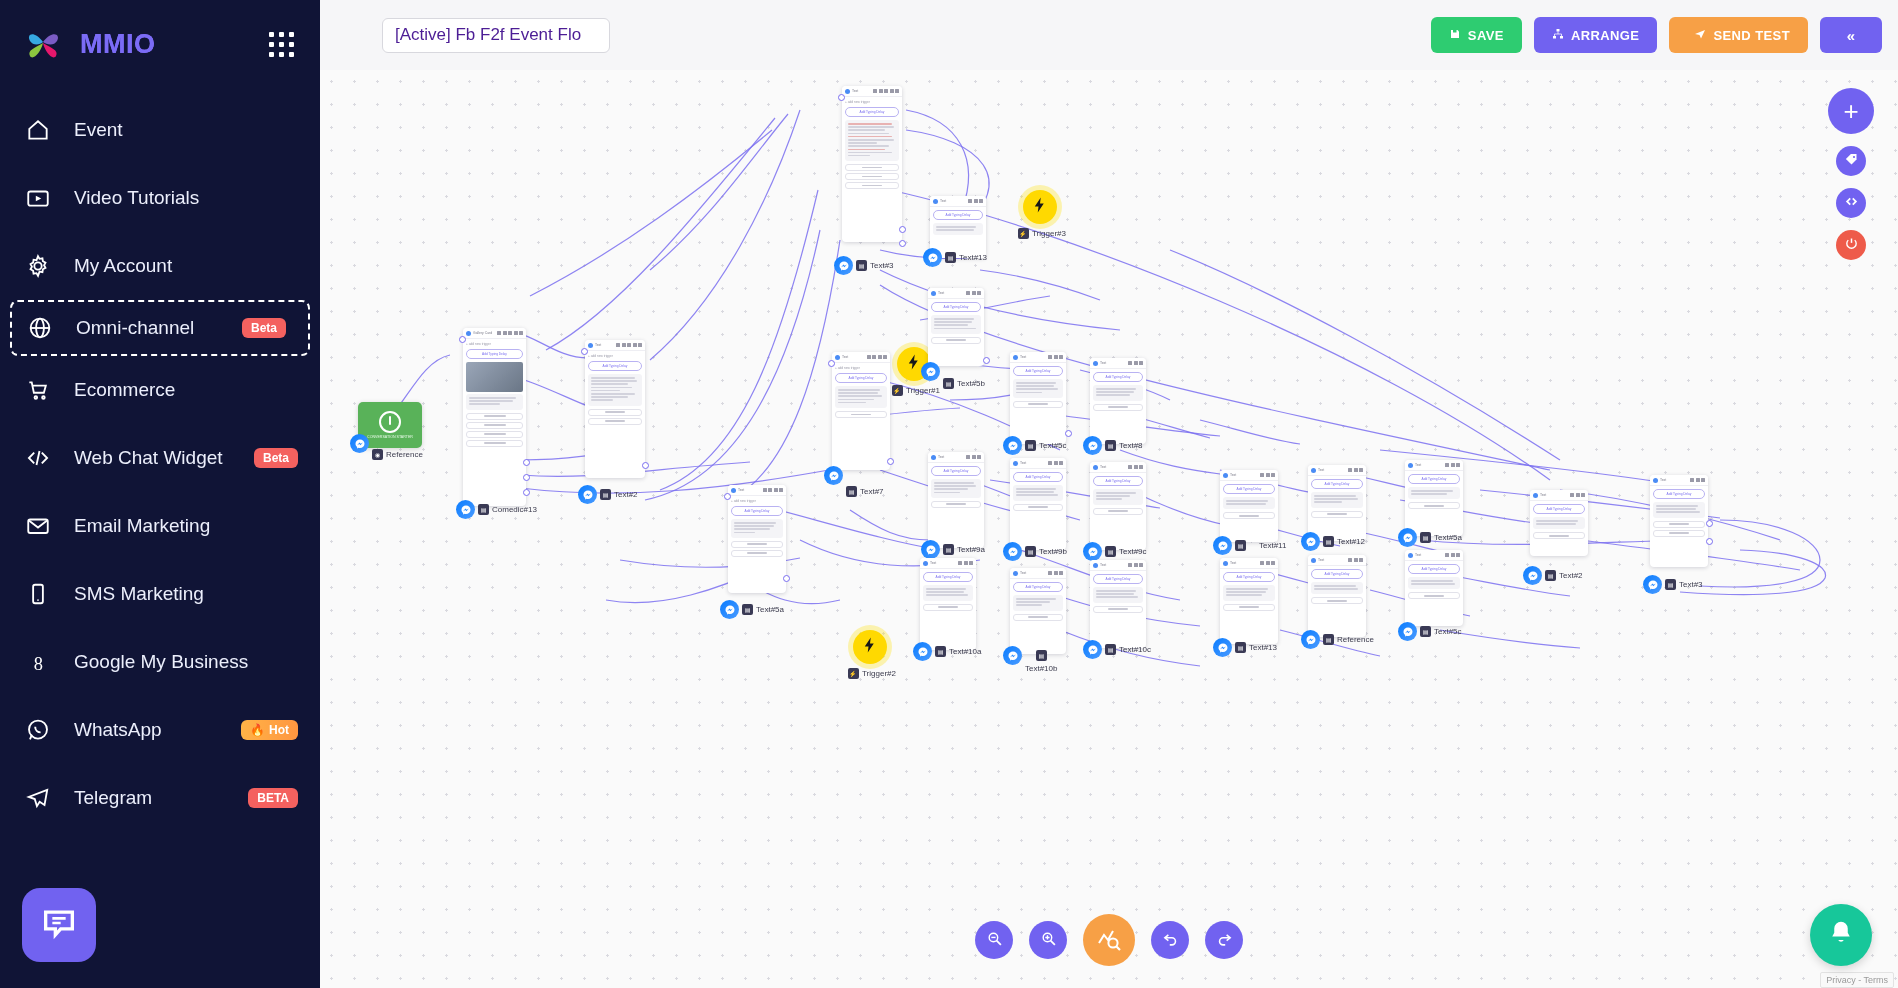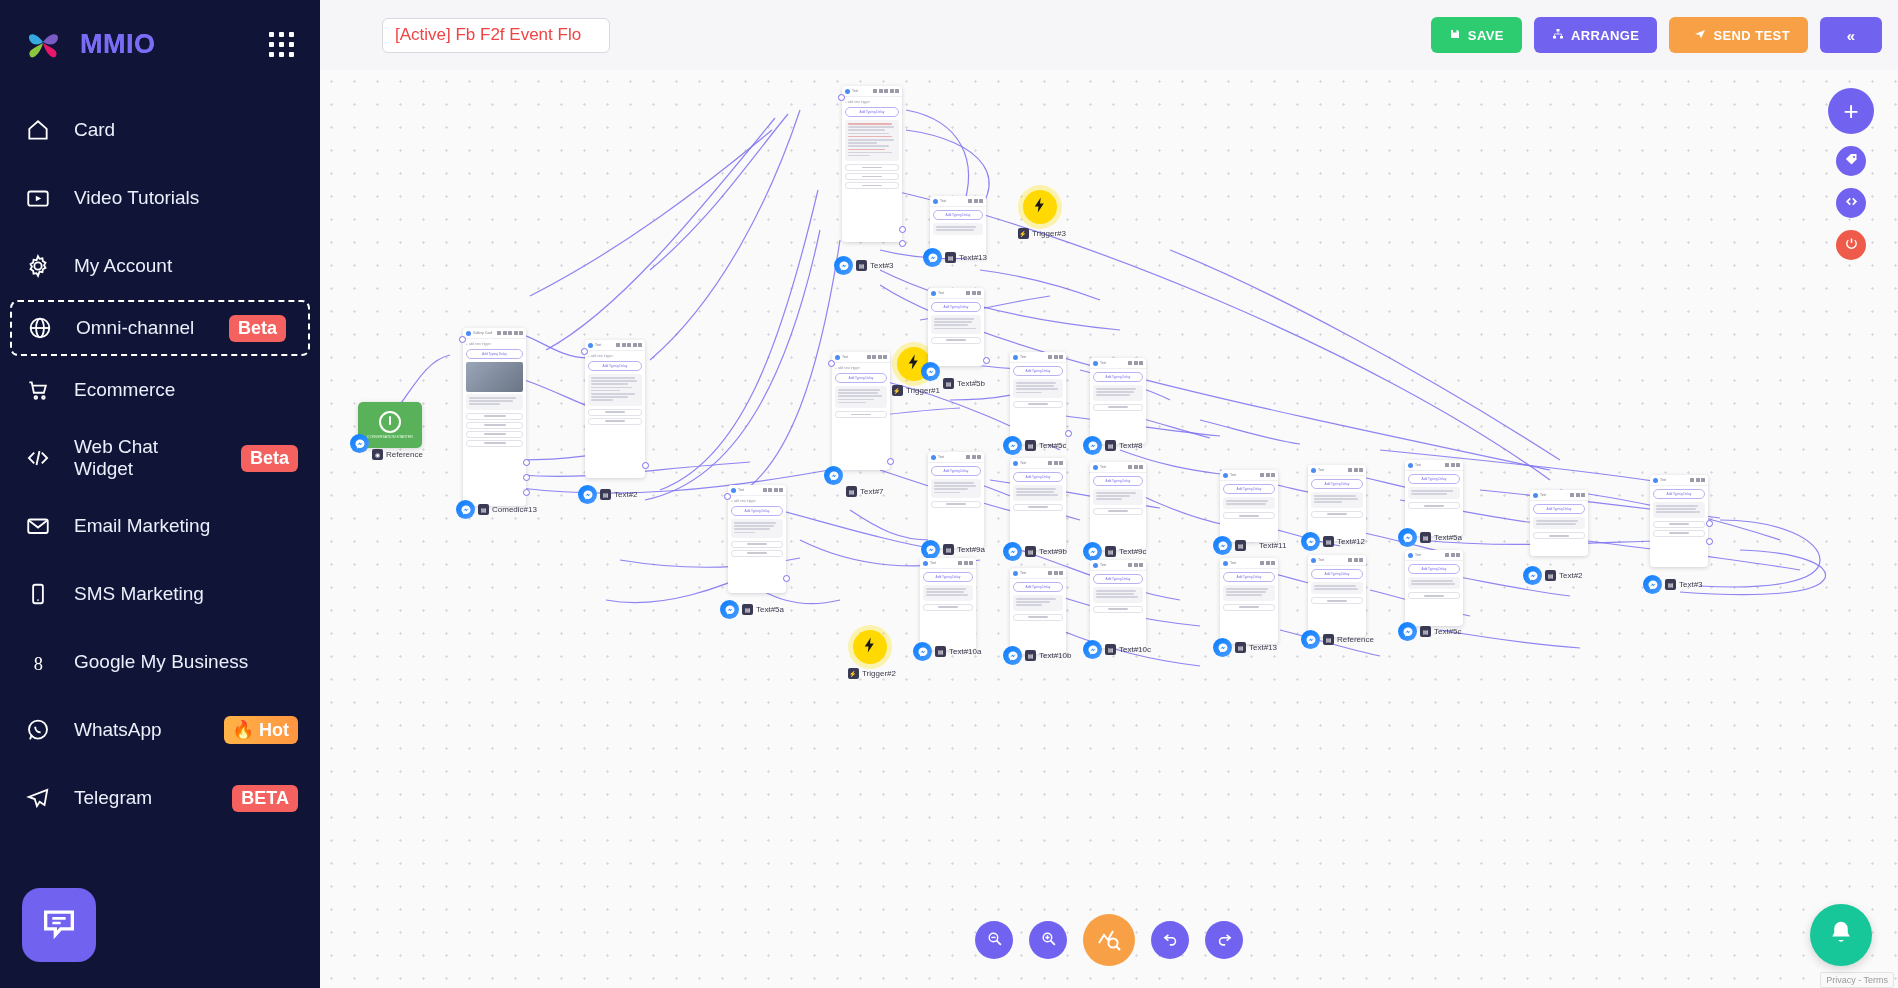--- a/index.html
+++ b/index.html
@@ -40,21 +40,21 @@
     color: #eceffc; font-size: 19px; cursor: pointer;
     position: relative;
   }
   .nav-item .ico { width: 28px; height: 28px; flex: 0 0 28px; display: flex; align-items: center; justify-content: center; }
   .nav-item .ico svg { width: 26px; height: 26px; stroke: #ffffff; fill: none; stroke-width: 1.7; }
   .nav-item.highlight {
     border: 2px dashed #ffffff; border-radius: 8px;
     margin: 0 10px; padding-left: 14px; height: 56px;
   }
   .badge {
-    font-size: 18px; font-weight: bold; color: #fff;
+    font-size: 12px; font-weight: bold; color: #fff;
     padding: 3px 9px; border-radius: 6px; margin-left: auto;
   }
   .badge.beta { background: #f4615f; }
   .badge.hot { background: linear-gradient(90deg,#ffb347,#ff9640); display:flex; align-items:center; gap:4px;}
   .badge.beta2 { background: #f4615f; }
 
   .chat-fab {
     position: absolute; left: 22px; bottom: 26px;
     width: 74px; height: 74px; border-radius: 18px;
     background: #7162f0; display: flex; align-items: center; justify-content: center;
@@ -64,21 +64,21 @@
 
   
   .main { position: relative; flex: 1; height: 988px; background: #fafafa; overflow: hidden; }
 
   .topbar {
     height: 70px; background: #f6f6f8; display: flex; align-items: center;
     padding: 0 16px 0 62px; gap: 0; position: relative; z-index: 10;
   }
   .flow-input {
     width: 228px; height: 35px; border: 1px solid #d8d8de; border-radius: 6px;
-    background: #fff; padding: 0 12px; font-size: 17px; color: #ef4444;
+    background: #fff; padding: 0 12px; font-size: 17px; color: #4c1d95;
     font-family: "Liberation Sans", sans-serif; outline: none;
   }
   .persona { display: flex; align-items: center; gap: 14px; margin-left: 24px; }
   .persona-avatar {
     width: 54px; height: 54px; border-radius: 50%; background: #fff;
     display:flex; align-items:center; justify-content:center;
     box-shadow: 0 1px 4px rgba(0,0,0,.10);
   }
   .persona-txt { line-height: 1.25; }
   .persona-label { font-size: 15px; color: #6d6d78; }
@@ -239,21 +239,21 @@
       </div>
     </div>
 
     <nav class="nav">
       <div class="nav-item">
         <span class="ico">
           <svg viewBox="0 0 24 24">
               <path d="M4 11 L12 4 L20 11 V20 H4 Z"></path>
             </svg>
         </span>
-        <span>Card</span>
+        <span>Event</span>
       </div>
 
       <div class="nav-item">
         <span class="ico">
           <svg viewBox="0 0 24 24">
               <rect x="3" y="6" width="18" height="13" rx="2"></rect>
               <path d="M10 10 L15 12.5 L10 15 Z" fill="#fff" stroke="none"></path>
             </svg>
         </span>
         <span>Video Tutorials</span>
@@ -996,21 +996,21 @@
           <div class="btn-row">
               <span class="bl"></span>
             </div>
         </div>
       </div>
       <div class="msgr" style="left:683px; top:576px;">
         <svg viewBox="0 0 24 24">
             <path d="M12 3C6.9 3 3 6.8 3 11.5c0 2.6 1.2 4.9 3.2 6.4V21l3-1.6c.9.2 1.8.4 2.8.4 5.1 0 9-3.8 9-8.5S17.1 3 12 3Zm.9 11.3-2.3-2.4-4.4 2.4 4.8-5.1 2.4 2.4 4.3-2.4-4.8 5.1Z"></path>
           </svg>
       </div>
-      <div class="node-tag" style="left:705px; top:580px;">
+      <div class="node-tag" style="left:705px; top:580px;flex-direction:column;">
         <span class="tico">▤</span>
         <span>Text#10b</span>
       </div>
 
       <div class="node" style="left:770px; top:490px; width:56px; height:88px;">
         <div class="node-hd">
           <span class="dot"></span>
           <span class="nm">Text</span>
           <span class="tools">
               <i></i>

